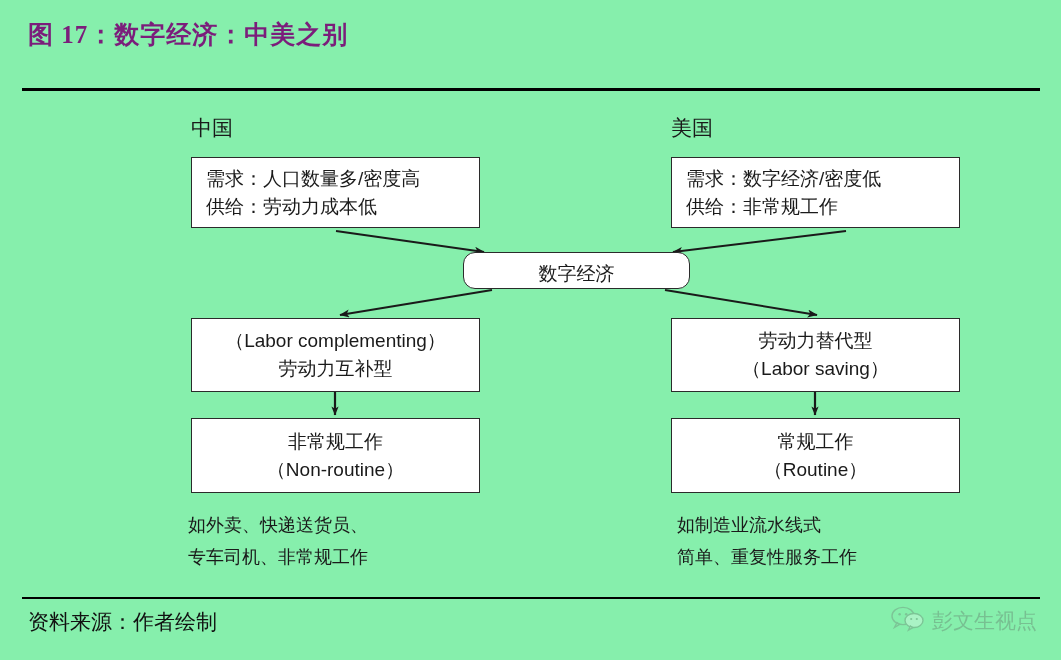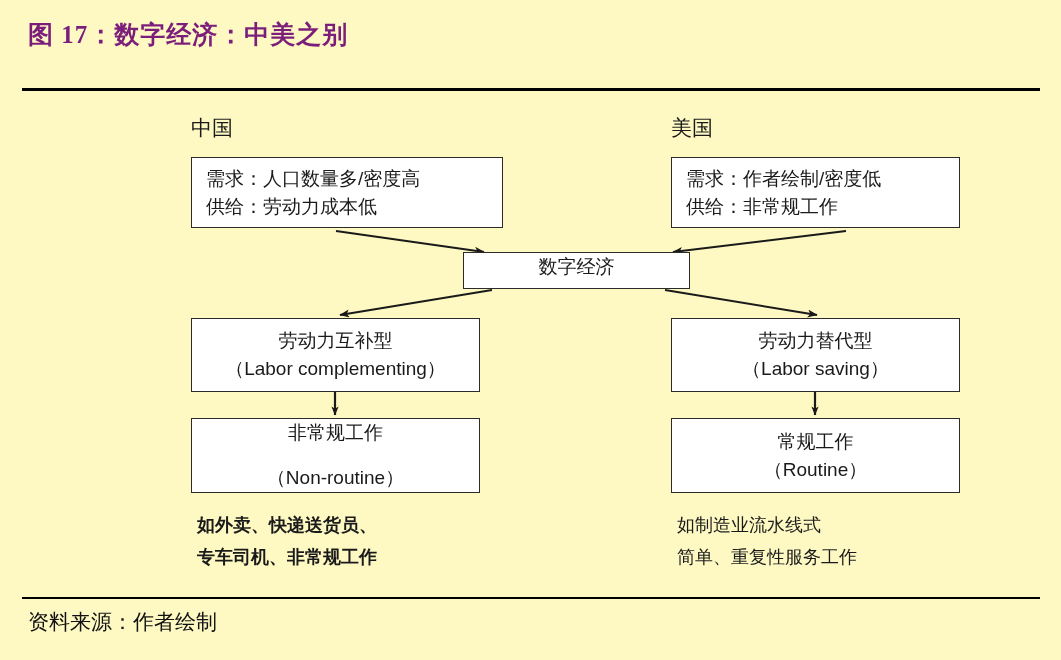--- a/index.html
+++ b/index.html
@@ -2,21 +2,21 @@
 <html><head>
 <meta charset="utf-8">
 <style>
   * { box-sizing: border-box; margin: 0; padding: 0; }
   html, body {
     width: 1061px; height: 660px;
     background: #ffffff;
     font-family: "Liberation Sans", sans-serif;
     overflow: hidden;
   }
-  #page { position: relative; width: 1061px; height: 660px; background:#fef9c3; }
+  #page { position: relative; width: 1061px; height: 660px; background:#86efac; }
 
   
   .fig-title {
     position: absolute; left: 28px; top: 18px;
     font-family: "Liberation Serif", serif;
     font-weight: bold;
     font-size: 25px;
     letter-spacing: 1px;
     color: #7b1d7b;
     white-space: nowrap;
@@ -53,43 +53,44 @@
   }
   .node .line {
     font-size: 19px;
     color: #1a1a1a;
     line-height: 1.45;
     white-space: nowrap;
   }
   .node.left-align .line { padding-left: 14px; text-align: left; }
   .node.center-align .line { text-align: center; }
 
-  #box-demand-cn { left: 191px; top: 157px; width: 312px; height: 71px; }
+  #box-demand-cn { left: 191px; top: 157px; width: 289px; height: 71px; }
   #box-demand-us { left: 671px; top: 157px; width: 289px; height: 71px; }
 
   #box-digital {
     left: 463px; top: 252px; width: 227px; height: 37px;
-    justify-content: flex-start;
+    justify-content: flex-end;
+    border-radius: 12px;
   }
   #box-digital .line { font-size: 19px; text-align: center; }
 
   #box-comp-cn { left: 191px; top: 318px; width: 289px; height: 74px; }
   #box-comp-us { left: 671px; top: 318px; width: 289px; height: 74px; }
-  #box-job-cn  { left: 191px; top: 418px; width: 289px; height: 75px; justify-content: space-between; }
+  #box-job-cn  { left: 191px; top: 418px; width: 289px; height: 75px; }
   #box-job-us  { left: 671px; top: 418px; width: 289px; height: 75px; align-items: center; }
 
   
   .note {
     position: absolute;
     font-size: 18px;
     color: #1a1a1a;
     line-height: 1.75;
     white-space: nowrap;
   }
-  #note-cn { left: 197px; top: 510px; font-weight: bold; }
+  #note-cn { left: 188px; top: 510px; }
   #note-us { left: 677px; top: 510px; }
 
   
   .source {
     position: absolute; left: 28px; top: 608px;
     font-family: Liberation Sans, sans-serif;
     font-size: 21px;
     color: #111;
     white-space: nowrap;
   }
@@ -145,31 +146,31 @@
     <line x1="335" y1="392" x2="335" y2="415" stroke="#1a1a1a" stroke-width="2.2" marker-end="url(#ahv)"></line>
     <line x1="815" y1="392" x2="815" y2="415" stroke="#1a1a1a" stroke-width="2.2" marker-end="url(#ahv)"></line>
   </svg>
 
   <div class="node left-align" id="box-demand-cn">
     <div class="line">需求：人口数量多/密度高</div>
     <div class="line">供给：劳动力成本低</div>
   </div>
 
   <div class="node left-align" id="box-demand-us">
-    <div class="line">需求：作者绘制/密度低</div>
+    <div class="line">需求：数字经济/密度低</div>
     <div class="line">供给：非常规工作</div>
   </div>
 
   <div class="node center-align" id="box-digital">
     <div class="line">数字经济</div>
   </div>
 
   <div class="node center-align" id="box-comp-cn">
+    <div class="line">（Labor complementing）</div>
     <div class="line">劳动力互补型</div>
-    <div class="line">（Labor complementing）</div>
   </div>
 
   <div class="node center-align" id="box-comp-us">
     <div class="line">劳动力替代型</div>
     <div class="line">（Labor saving）</div>
   </div>
 
   <div class="node center-align" id="box-job-cn">
     <div class="line">非常规工作</div>
     <div class="line">（Non-routine）</div>
@@ -185,14 +186,29 @@
     <div>专车司机、非常规工作</div>
   </div>
   <div class="note" id="note-us">
     <div>如制造业流水线式</div>
     <div>简单、重复性服务工作</div>
   </div>
 
   <div class="rule-bottom"></div>
   <div class="source">资料来源：作者绘制</div>
 
+  <div class="watermark">
+    <span>
+      <svg width="34" height="26" viewBox="0 0 34 26">
+        <ellipse cx="12" cy="10" rx="11" ry="8.6" fill="none" stroke="#666" stroke-width="1.4"></ellipse>
+        <path d="M6,16.5 L3.5,21.5 L8.6,18.4 Z" fill="none" stroke="#666" stroke-width="1.4"></path>
+        <circle cx="8.6" cy="8.2" r="1.25" fill="#666"></circle>
+        <circle cx="15.2" cy="8.2" r="1.25" fill="#666"></circle>
+        <ellipse cx="23" cy="14.5" rx="9" ry="7" fill="#fff" stroke="#666" stroke-width="1.4"></ellipse>
+        <path d="M19.4,20 L17.5,24 L21.8,21.6 Z" fill="#fff" stroke="#666" stroke-width="1.4"></path>
+        <circle cx="20.2" cy="13" r="1.1" fill="#666"></circle>
+        <circle cx="25.8" cy="13" r="1.1" fill="#666"></circle>
+      </svg>
+    </span>
+    <span class="wm-text">彭文生视点</span>
+  </div>
 
 </div>
 
 </body></html>

